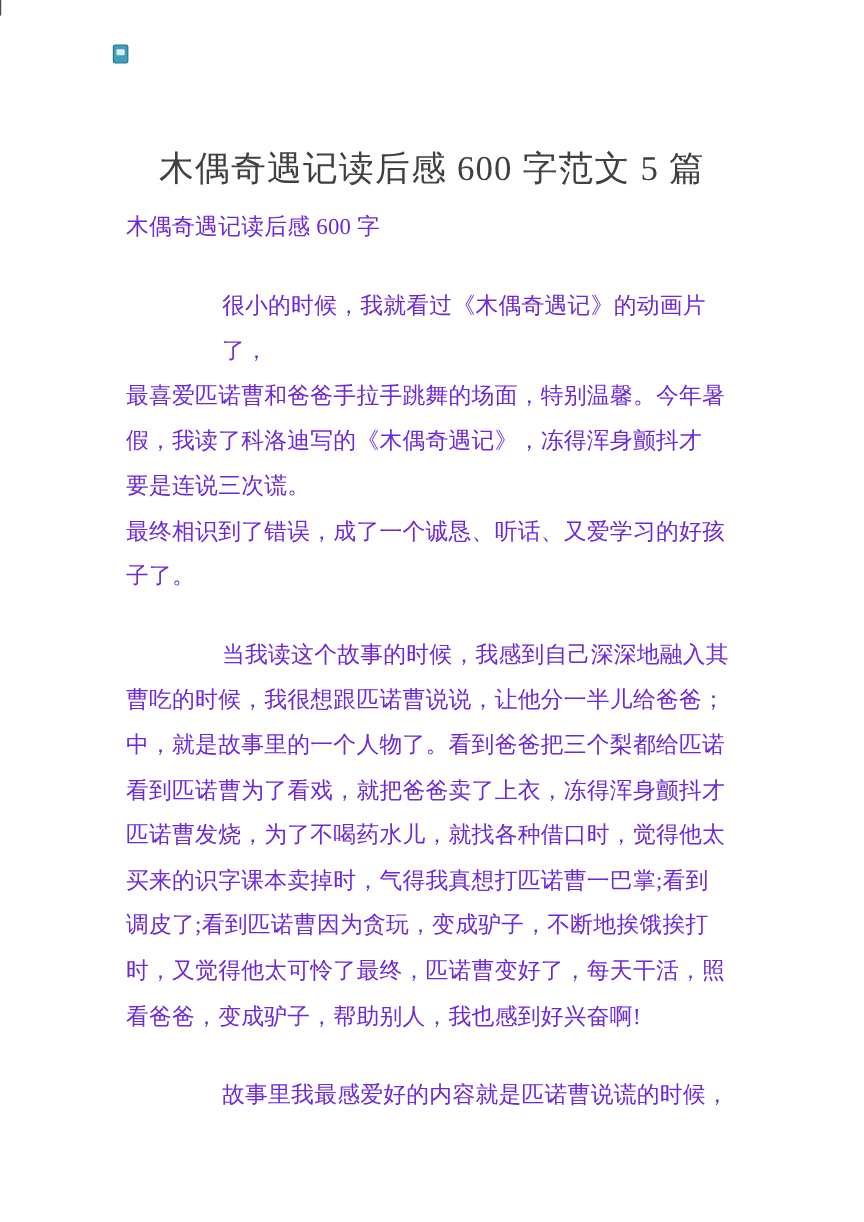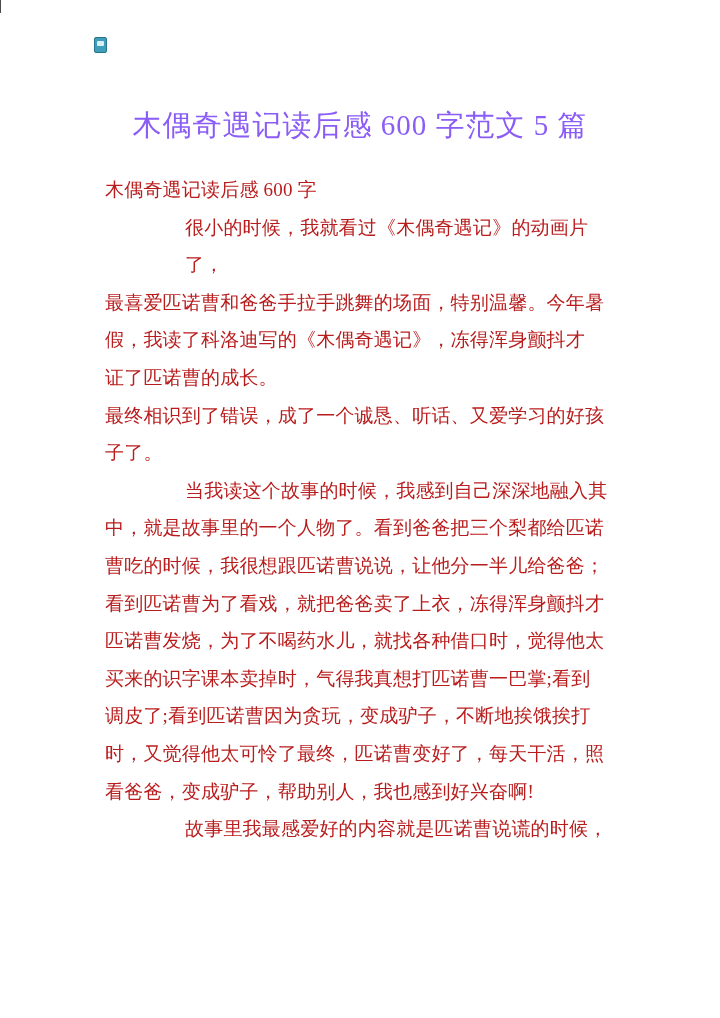--- a/index.html
+++ b/index.html
@@ -17,56 +17,56 @@
   .doc-icon{
     position:absolute;left:94px;top:37px;width:13px;height:16px;
     background:#3f9fba;border:1px solid #26758d;border-radius:2px;
     box-sizing:border-box;
   }
   .doc-icon::after{
     content:"";position:absolute;left:2px;top:3px;width:7px;height:5px;
     background:#d9eff5;border-radius:1px;
   }
   .title{
-    position:absolute;left:0;right:0;top:103px;margin:0;
+    position:absolute;left:0;right:0;top:103px;margin:16px;
     text-align:center;
     font-size:29px;font-weight:400;letter-spacing:1px;
     line-height:44px;
-    color:#8b5cf6;
+    color:#404040;
   }
   .body-text{
     position:absolute;left:105px;top:171px;width:516px;
     font-size:19px;line-height:37.6px;
-    color:#b91c1c;
+    color:#6d28d9;
   }
   .line{
     min-height:37.6px;
     text-align:left;
     letter-spacing:0.2px;
   }
-  .line.indent{padding-left:80px;}
+  .line.indent{padding-left:80px;margin-top:28px;}
 </style>
 </head>
 <body>
 
 <div class="page">
   <div class="edge-mark"></div>
   <div class="doc-icon"></div>
   <h1 class="title">木偶奇遇记读后感 600 字范文 5 篇</h1>
   <div class="body-text" id="doc-body">
       <div class="line">木偶奇遇记读后感 600 字</div>
       <div class="line indent">很小的时候，我就看过《木偶奇遇记》的动画片了，</div>
       <div class="line">最喜爱匹诺曹和爸爸手拉手跳舞的场面，特别温馨。今年暑</div>
       <div class="line">假，我读了科洛迪写的《木偶奇遇记》，冻得浑身颤抖才</div>
-      <div class="line">证了匹诺曹的成长。</div>
+      <div class="line">要是连说三次谎。</div>
       <div class="line">最终相识到了错误，成了一个诚恳、听话、又爱学习的好孩</div>
       <div class="line">子了。</div>
       <div class="line indent">当我读这个故事的时候，我感到自己深深地融入其</div>
+      <div class="line">曹吃的时候，我很想跟匹诺曹说说，让他分一半儿给爸爸；</div>
       <div class="line">中，就是故事里的一个人物了。看到爸爸把三个梨都给匹诺</div>
-      <div class="line">曹吃的时候，我很想跟匹诺曹说说，让他分一半儿给爸爸；</div>
       <div class="line">看到匹诺曹为了看戏，就把爸爸卖了上衣，冻得浑身颤抖才</div>
       <div class="line">匹诺曹发烧，为了不喝药水儿，就找各种借口时，觉得他太</div>
       <div class="line">买来的识字课本卖掉时，气得我真想打匹诺曹一巴掌;看到</div>
       <div class="line">调皮了;看到匹诺曹因为贪玩，变成驴子，不断地挨饿挨打</div>
       <div class="line">时，又觉得他太可怜了最终，匹诺曹变好了，每天干活，照</div>
       <div class="line">看爸爸，变成驴子，帮助别人，我也感到好兴奋啊!</div>
       <div class="line indent">故事里我最感爱好的内容就是匹诺曹说谎的时候，</div>
     </div>
 </div>
 

